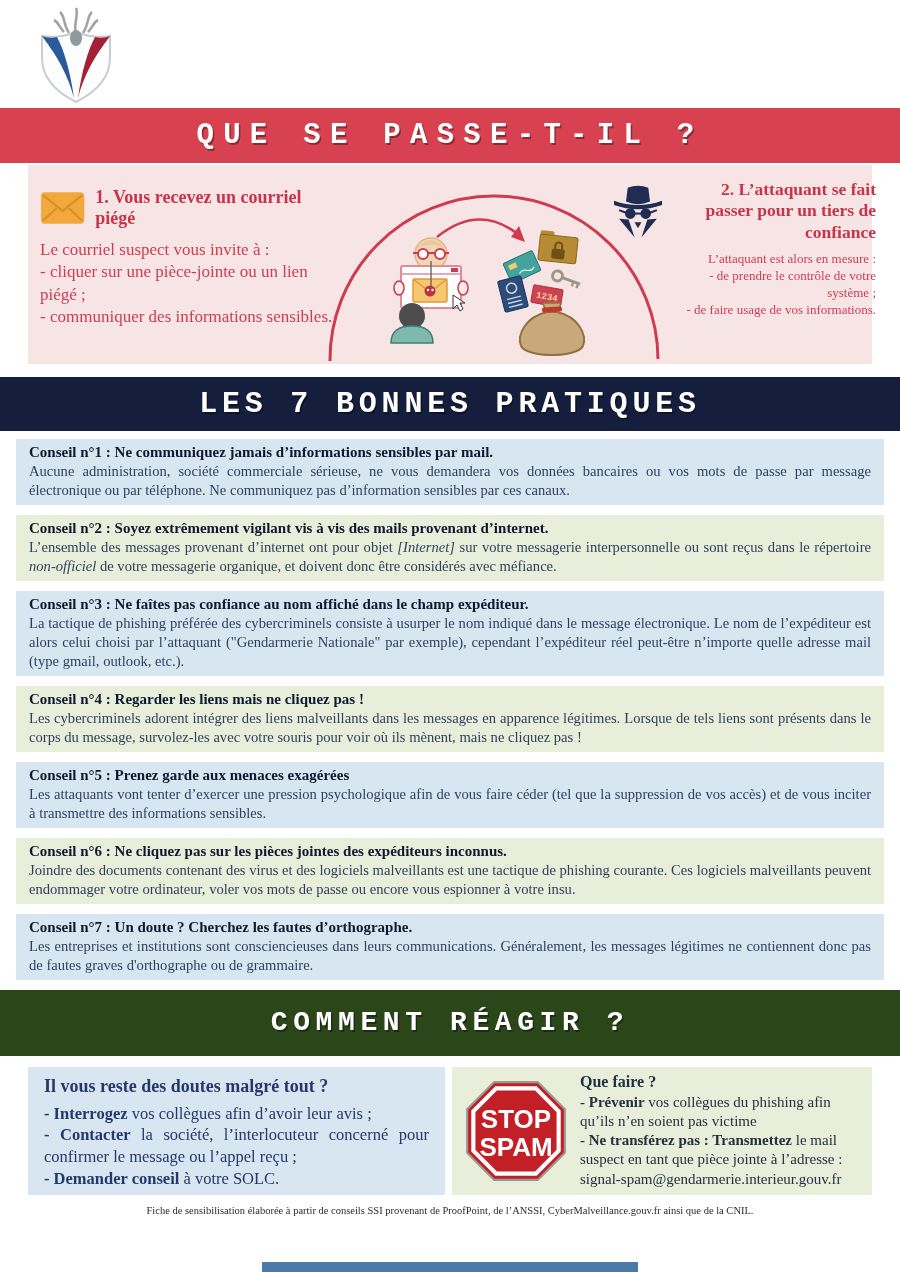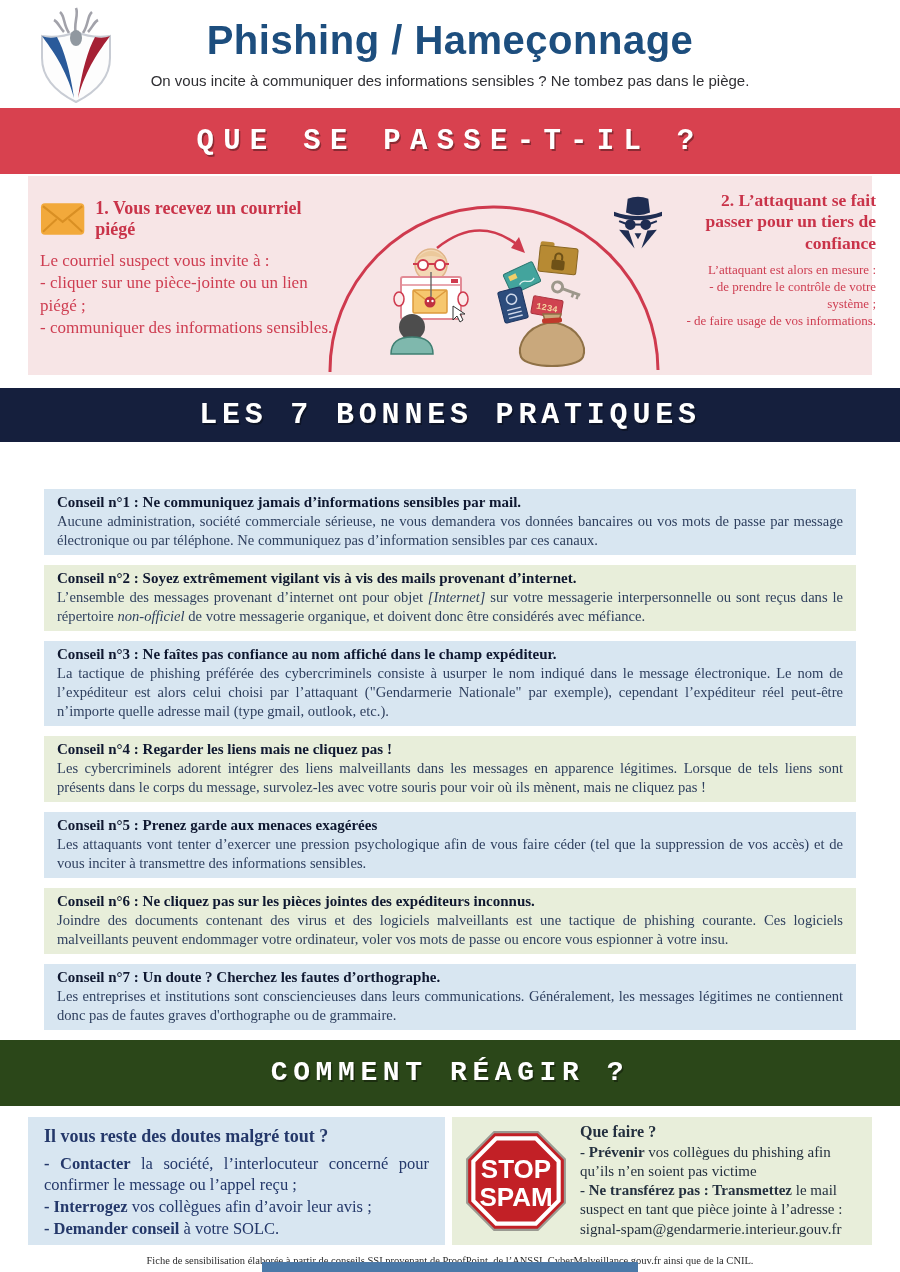--- a/index.html
+++ b/index.html
@@ -10,37 +10,37 @@
   .logo{position:absolute;left:30px;top:6px;}
   .hdr-text{text-align:center;padding-top:18px;}
   .hdr-title{margin:0;font-family:"Liberation Sans","DejaVu Sans",sans-serif;
              font-size:40px;font-weight:bold;color:#1d4e7e;letter-spacing:.5px;}
   .hdr-sub{margin:9px 0 0;font-family:"Liberation Sans","DejaVu Sans",sans-serif;
            font-size:15px;color:#2f2f33;}
   
   .banner{display:flex;align-items:center;justify-content:center;color:#fff;
           font-family:"Liberation Mono","DejaVu Sans Mono",monospace;font-weight:bold;
           text-shadow:1.5px 1.5px 0 rgba(0,0,0,.35);}
-  .banner.red{height:66px;background:#d8414f;font-size:29px;letter-spacing:.32em;}
+  .banner.red{height:55px;background:#d8414f;font-size:29px;letter-spacing:.32em;}
   .banner.navy{height:54px;background:#151f3d;font-size:30px;letter-spacing:.16em;margin-top:13px;}
   .banner.green{height:66px;background:#2b4719;font-size:28px;letter-spacing:.2em;}
   
   .pink{position:relative;height:199px;margin:2px 28px 0;background:#f7e5e6;color:#ce3d51;}
   .pw-left{position:absolute;left:12px;top:22px;width:302px;}
   .pw-head{display:flex;align-items:center;gap:10px;justify-content:space-between;}
   .pw-head h2{margin:0;font-size:18px;color:#c93349;}
   .pw-left .pw-body{margin-top:10px;font-size:17px;line-height:1.32;}
   .pw-right{position:absolute;left:584px;top:14px;width:264px;text-align:right;}
   .spy{position:absolute;left:0;top:2px;}
   .pw-right .pw-txt{margin-left:58px;}
   .pw-right h2{margin:0;font-size:17.5px;line-height:1.22;color:#c93349;}
   .pw-right .pw-body{margin-top:8px;font-size:13px;line-height:1.3;}
   .illus{position:absolute;left:287px;top:0;}
   
-  .tips{padding:8px 44px 0;margin-top:39px;}
+  .tips{padding:8px 16px 0;}
   .tip{padding:5px 13px;margin-bottom:10px;}
   .tip.blue{background:#d8e6f1;}
   .tip.green{background:#e8eeda;}
   .tip h3{margin:0;font-size:15px;color:#0f1830;}
   .tip p{margin:1px 0 0;font-size:14.6px;line-height:1.3;color:#2e3f5e;text-align:justify;}
   
   .react{display:flex;gap:7px;margin:11px 28px 0;}
   .rbox{box-sizing:border-box;height:128px;overflow:hidden;}
   .rbox.blue{width:417px;background:#d8e6f1;color:#24386a;padding:9px 16px;}
   .rbox.blue h3{margin:0 0 6px;font-size:18px;}
@@ -65,24 +65,20 @@
         <path d="M39 27 C33 18 35 10 30 6"></path>
         <path d="M53 27 C59 18 57 10 62 6"></path>
         <path d="M34 26 C30 22 28 16 24 14"></path>
         <path d="M58 26 C62 22 64 16 68 14"></path>
       </g>
       <path d="M46 26 C56 30 68 32 80 30 L80 52 C80 72 66 86 46 96 C26 86 12 72 12 52 L12 30 C24 32 36 30 46 26 Z" fill="#fdfdfd" stroke="#c8ccd4" stroke-width="2"></path>
       <path d="M12 30 C22 44 36 62 44 92 C40 64 34 44 27 31 C22 32 17 32 12 30 Z" fill="#2a5a9a"></path>
       <path d="M80 30 C70 44 56 62 48 92 C52 64 58 44 65 31 C70 32 75 32 80 30 Z" fill="#a52034"></path>
       <ellipse cx="46" cy="32" rx="6" ry="8" fill="#9098a0"></ellipse>
     </svg>
-    <div class="hdr-text">
-      <h1 class="hdr-title">Phishing / Hameçonnage</h1>
-      <p class="hdr-sub">On vous incite à communiquer des informations sensibles ? Ne tombez pas dans le piège.</p>
-    </div>
   </div>
 
   <div class="banner red">QUE SE PASSE-T-IL ?</div>
 
   <div class="pink">
 
     <div class="pw-left">
       <div class="pw-head">
         <svg width="46" height="36" viewBox="0 0 46 36">
           <rect x="1" y="2" width="44" height="32" rx="4" fill="#f2a93b"></rect>
@@ -223,22 +219,22 @@
       <h3>Conseil n°7 : Un doute ? Cherchez les fautes d’orthographe.</h3>
       <p><span>Les entreprises et institutions sont consciencieuses dans leurs communications. Généralement, les messages légitimes ne contiennent donc pas de fautes graves d'orthographe ou de grammaire.</span></p>
     </div>
   </div>
 
   <div class="banner green">COMMENT RÉAGIR ?</div>
 
   <div class="react">
     <div class="rbox blue">
       <h3>Il vous reste des doutes malgré tout ?</h3>
+      <div class="ritem"><span style="font-weight: bold;">- Interrogez</span><span> vos collègues afin d’avoir leur avis ;</span></div>
       <div class="ritem"><span style="font-weight: bold;">- Contacter</span><span> la société, l’interlocuteur concerné pour confirmer le message ou l’appel reçu ;</span></div>
-      <div class="ritem"><span style="font-weight: bold;">- Interrogez</span><span> vos collègues afin d’avoir leur avis ;</span></div>
       <div class="ritem"><span style="font-weight: bold;">- Demander conseil</span><span> à votre SOLC.</span></div>
     </div>
     <div class="rbox green">
       <svg class="sign" width="104" height="104" viewBox="0 0 100 100">
         <polygon points="29,3 71,3 97,29 97,71 71,97 29,97 3,71 3,29" fill="#c22026" stroke="#9a9a92" stroke-width="2"></polygon>
         <polygon points="31,9 69,9 91,31 91,69 69,91 31,91 9,69 9,31" fill="none" stroke="#fff" stroke-width="4"></polygon>
         <text x="50" y="47" text-anchor="middle" font-family="Liberation Sans, sans-serif" font-weight="bold" font-size="25" fill="#fff">STOP</text>
         <text x="50" y="74" text-anchor="middle" font-family="Liberation Sans, sans-serif" font-weight="bold" font-size="25" fill="#fff">SPAM</text>
       </svg>
       <div class="rtxt">

